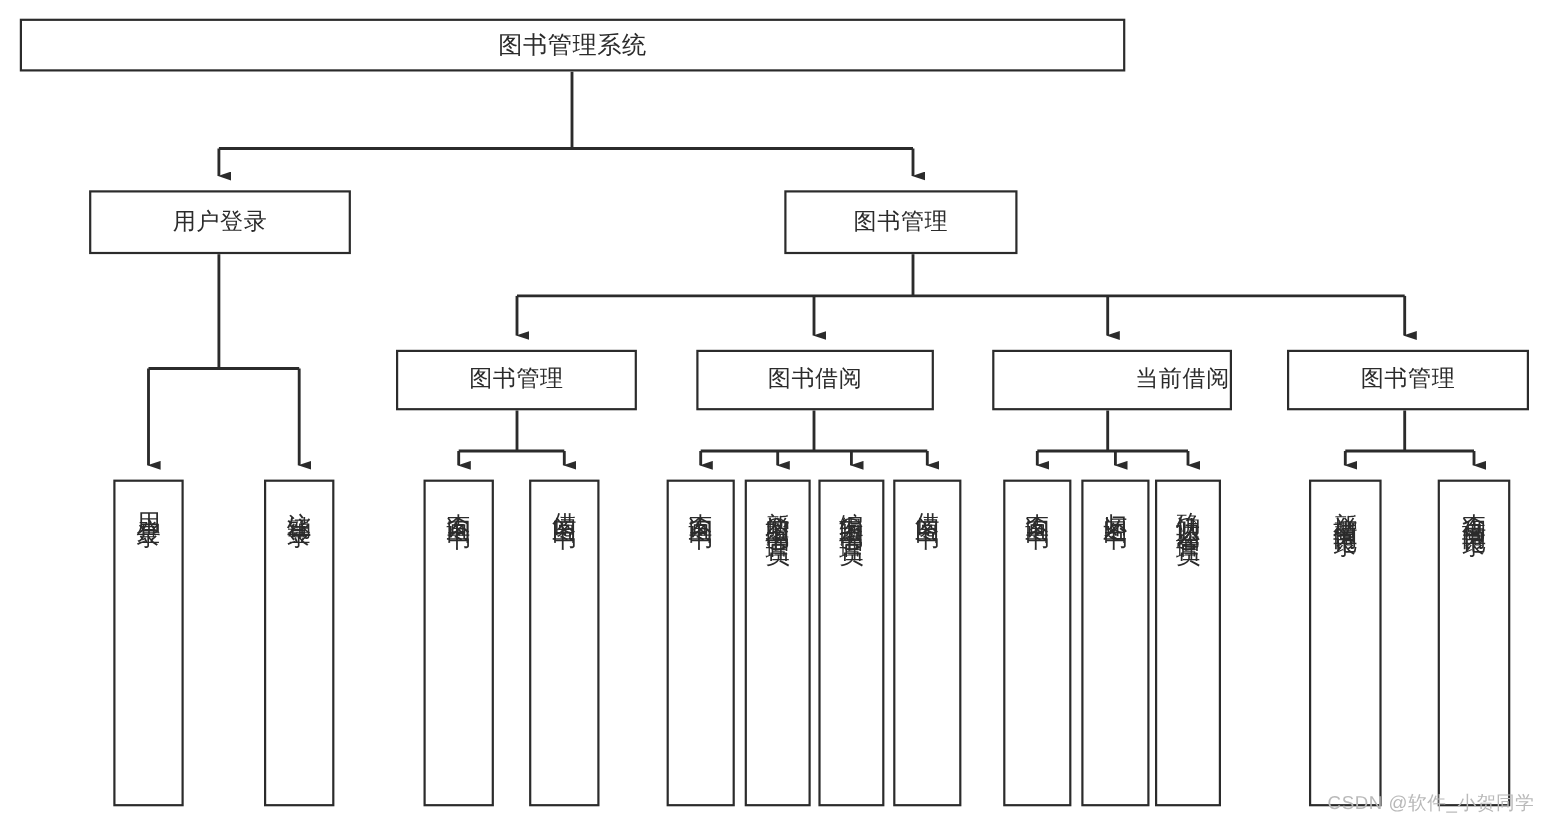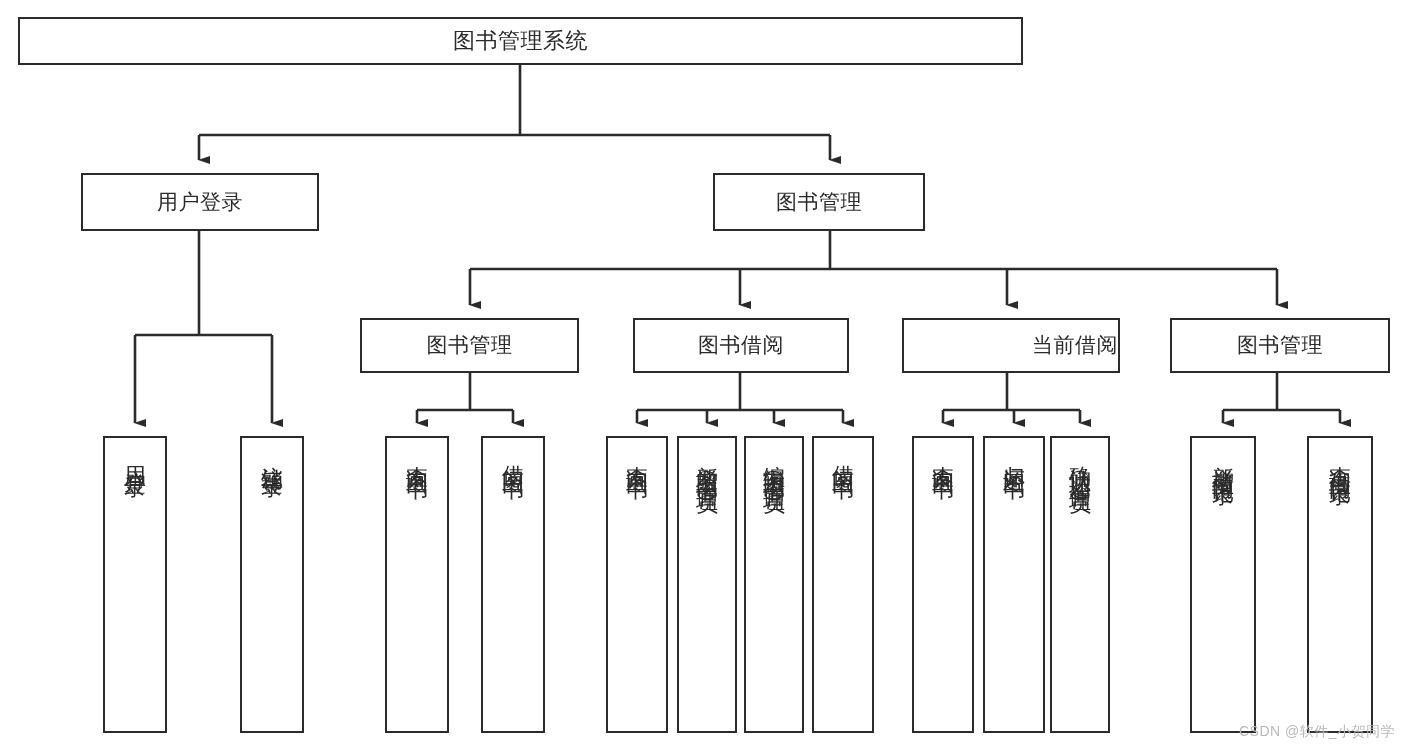--- a/index.html
+++ b/index.html
@@ -51,21 +51,21 @@
     text-orientation: upright;
     font-size: 22px;
     letter-spacing: 4px;
     line-height: 1;
     white-space: nowrap;
   }
   .watermark {
     position: absolute;
     right: 10px;
     bottom: 6px;
-    font-size: 14px;
+    font-size: 17px;
     color: #b9b9b9;
     letter-spacing: 0.5px;
     white-space: nowrap;
     user-select: none;
   }
 </style>
 </head>
 <body>
 
 <div id="canvas">

